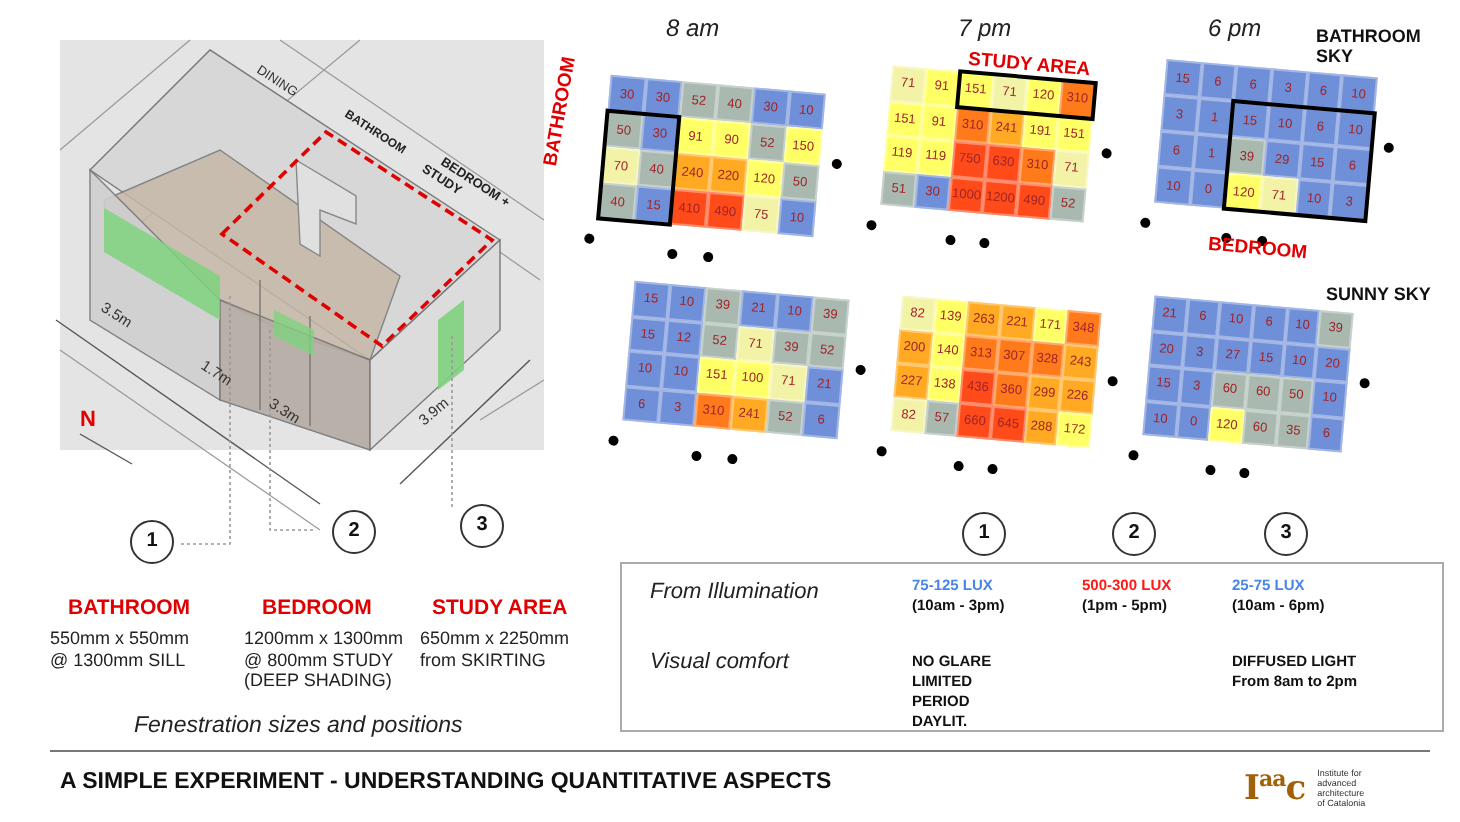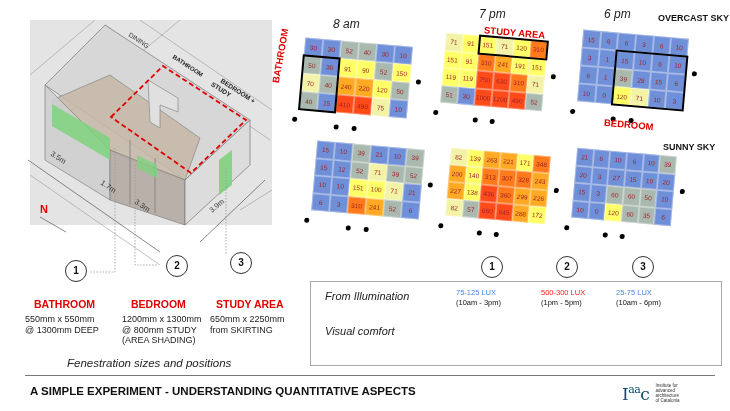--- a/index.html
+++ b/index.html
@@ -31,30 +31,30 @@
     display: flex; align-items: center; justify-content: center;
     font-size: 6.5px; color: #a0252a; border: 0.5px solid rgba(255,255,255,0.35);
   }
   .zone-box { position: absolute; border: 2.5px solid #000; }
   .zone-label { position: absolute; font-size: 9.5px; font-weight: bold; color: #e00000; white-space: nowrap; }
   .sensor-dot { position: absolute; width: 5px; height: 5px; border-radius: 50%; background: #000; }
 
   
   #criteria-table { position: absolute; left: 310px; top: 281px; width: 412px; height: 85px; border: 1px solid #aaa; }
   .row-head { position: absolute; font-size: 11px; font-style: italic; color: #222; }
-  .lux { position: absolute; font-size: 7.5px; font-weight: normal; line-height: 10px; }
+  .lux { position: absolute; font-size: 7.5px; font-weight: bold; line-height: 10px; }
   .lux .range { display: block; }
   .lux .time { display: block; color: #111; }
   .comfort { position: absolute; font-size: 7.5px; font-weight: bold; line-height: 10px; color: #111; }
 
   
   #footer-rule { position: absolute; left: 25px; top: 375px; width: 690px; height: 1px; background: #777; }
   #footer-title { position: absolute; left: 30px; top: 385px; font-size: 11.5px; font-weight: bold; color: #111; }
   #logo { position: absolute; left: 622px; top: 383px; display: flex; align-items: center; }
-  #logo-mark { font-family: "DejaVu Serif", serif; font-weight: normal; font-size: 17px; letter-spacing: -0.5px; color: #0c4a6e; }
+  #logo-mark { font-family: "DejaVu Serif", serif; font-weight: bold; font-size: 17px; letter-spacing: -0.5px; color: #a16207; }
   #logo-mark sup { font-size: 11px; }
   #logo-text { font-size: 4.5px; line-height: 5px; margin-left: 6px; color: #333; width: 40px; }
 </style>
 </head>
 <body>
 
 <svg id="axo" viewBox="0 0 300 290">
 
   <rect x="30" y="20" width="242" height="205" fill="#e4e4e4"></rect>
 
@@ -109,39 +109,39 @@
   <text x="212" y="213" font-size="7.5" fill="#333" transform="rotate(-40 212 213)" font-family="Liberation Sans, sans-serif">3.9m</text>
 </svg>
 
 <div class="circle-num" style="left:65px;top:260px;">1</div>
 <div class="circle-num" style="left:166px;top:255px;">2</div>
 <div class="circle-num" style="left:230px;top:252px;">3</div>
 
 <div class="room-cap" style="left:34px;top:298px;">BATHROOM</div>
 <div class="room-desc" style="left:25px;top:314px;">
   <div>550mm x 550mm</div>
-  <div>@ 1300mm DEEP</div>
+  <div>@ 1300mm SILL</div>
 </div>
 <div class="room-cap" style="left:131px;top:298px;">BEDROOM</div>
 <div class="room-desc" style="left:122px;top:314px;">
   <div>1200mm x 1300mm</div>
   <div>@ 800mm STUDY</div>
-  <div>(AREA SHADING)</div>
+  <div>(DEEP SHADING)</div>
 </div>
 <div class="room-cap" style="left:216px;top:298px;">STUDY AREA</div>
 <div class="room-desc" style="left:210px;top:314px;">
   <div>650mm x 2250mm</div>
   <div>from SKIRTING</div>
 </div>
 <div class="caption" style="left:67px;top:357px;">Fenestration sizes and positions</div>
 
-<div class="time-label" style="left:333px;top:17px;">8 am</div>
+<div class="time-label" style="left:333px;top:7px;">8 am</div>
 <div class="time-label" style="left:479px;top:7px;">7 pm</div>
 <div class="time-label" style="left:604px;top:7px;">6 pm</div>
-<div class="sky-label" style="left:658px;top:13px;">OVERCAST SKY</div>
+<div class="sky-label" style="left:658px;top:13px;">BATHROOM SKY</div>
 <div class="sky-label" style="left:663px;top:142px;">SUNNY SKY</div>
 
 <div id="grids-container">
     <div class="grid-wrap" style="left: 302px; top: 42px; width: 108px; height: 72px; transform: rotate(5deg);">
       <div class="grid">
         <div class="cell" style="background: rgb(111, 143, 216);">30</div>
         <div class="cell" style="background: rgb(111, 143, 216);">30</div>
         <div class="cell" style="background: rgb(169, 185, 176);">52</div>
         <div class="cell" style="background: rgb(169, 185, 176);">40</div>
         <div class="cell" style="background: rgb(111, 143, 216);">30</div>
@@ -353,20 +353,30 @@
   </div>
   <div class="lux" style="left:230px;top:6px;">
     <span class="range" id="lux-r1" style="color: rgb(255, 26, 26);">500-300 LUX</span>
     <span class="time">(1pm - 5pm)</span>
   </div>
   <div class="lux" style="left:305px;top:6px;">
     <span class="range" id="lux-r2" style="color: rgb(74, 134, 232);">25-75 LUX</span>
     <span class="time">(10am - 6pm)</span>
   </div>
 
+  <div class="comfort" style="left:145px;top:44px;">
+    <div>NO GLARE</div>
+    <div>LIMITED</div>
+    <div>PERIOD</div>
+    <div>DAYLIT.</div>
+  </div>
+  <div class="comfort" style="left:305px;top:44px;">
+    <div>DIFFUSED LIGHT</div>
+    <div>From 8am to 2pm</div>
+  </div>
 </div>
 
 <div id="footer-rule"></div>
 <div id="footer-title">A SIMPLE EXPERIMENT - UNDERSTANDING QUANTITATIVE ASPECTS</div>
 <div id="logo">
   <span id="logo-mark">I<sup>aa</sup>c</span>
   <div id="logo-text">
     <div>Institute for</div>
     <div>advanced</div>
     <div>architecture</div>

